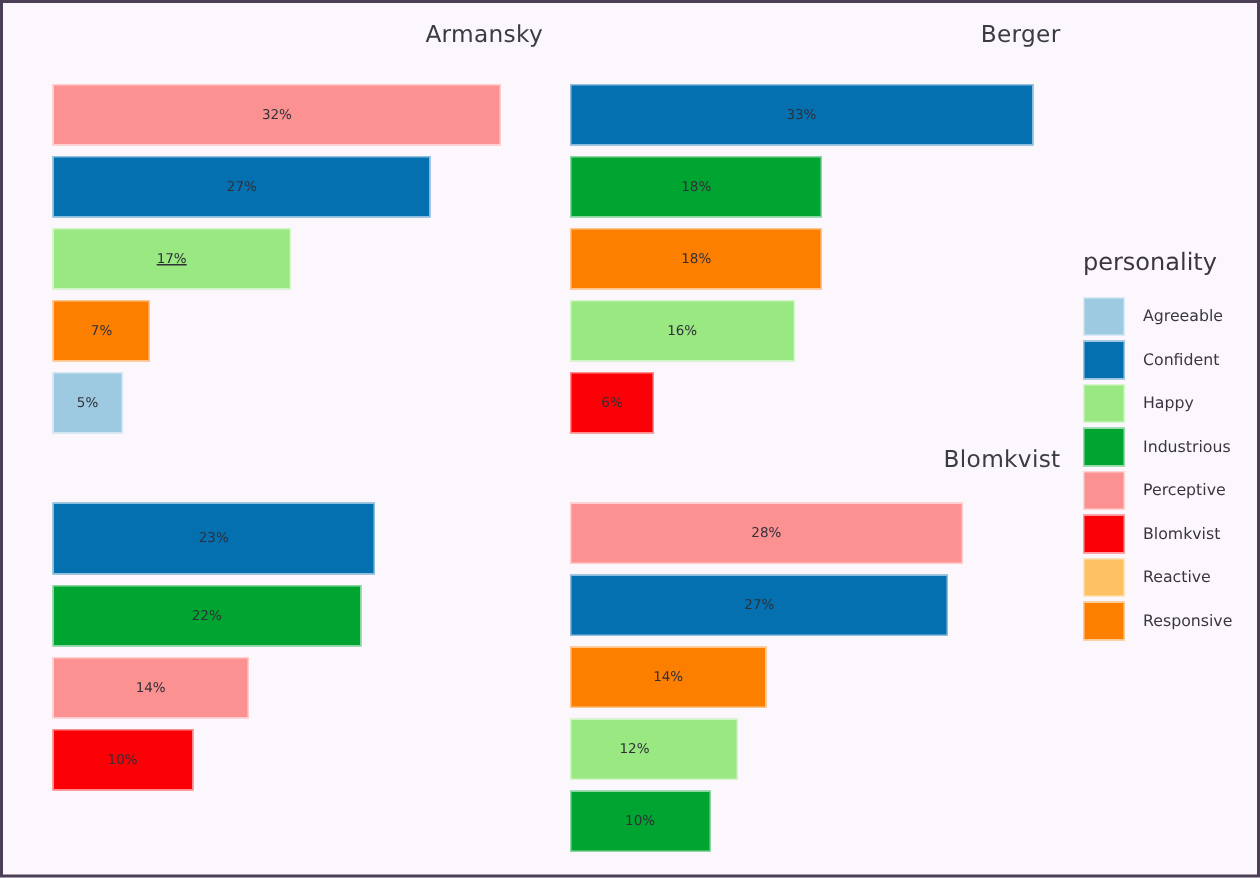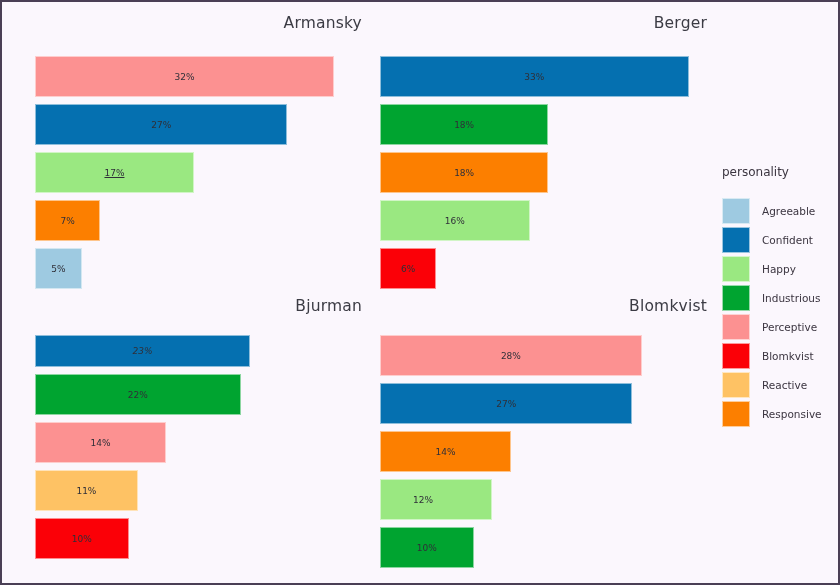--- a/index.html
+++ b/index.html
@@ -33,21 +33,21 @@
   }
   .bar-label{
     position:absolute;top:50%;transform:translate(-50%,-50%);
     font-size:9px;color:#2f2f38;
     white-space:nowrap;pointer-events:none;
   }
   
   #legend{position:absolute;}
   .legend-title{
     position:absolute;left:0;top:0;
-    font-size:12px;color:#3b3540;white-space:nowrap;
+    font-size:16px;color:#3b3540;white-space:nowrap;
   }
   .legend-item{position:absolute;left:0;height:26px;}
   .legend-swatch{
     position:absolute;left:0;top:0;width:28px;height:26px;
     border:1px solid rgba(255,255,255,.6);
     box-sizing:border-box;
   }
   .legend-label{
     position:absolute;left:40px;top:50%;transform:translateY(-50%);
     font-size:10.5px;color:#3b3540;white-space:nowrap;
@@ -104,37 +104,32 @@
           <div class="bar-label" style="left: 97.8px;">16%</div>
         </div>
         <div class="bar-row" style="height: 41px; margin-bottom: 7px;">
           <div class="bar" style="left: 23px; width: 56.1px; background: rgb(251, 0, 7);"></div>
           <div class="bar-label" style="left: 51.05px;">6%</div>
         </div>
       </div>
   </div>
 
   <div class="panel" style="left:10px;top:295px;width:350px;height:270px;">
-    <div class="panel-title">Bjurman</div>
     <div class="bars" style="top:38px;">
-        <div class="bar-row" style="height: 32px; margin-bottom: 7px; font-style: italic;">
+        <div class="bar-row" style="height: 48px; margin-bottom: 7px;">
           <div class="bar" style="left: 23px; width: 215.05px; background: rgb(5, 112, 176);"></div>
           <div class="bar-label" style="left: 130.525px;">23%</div>
         </div>
         <div class="bar-row" style="height: 41px; margin-bottom: 7px;">
           <div class="bar" style="left: 23px; width: 205.7px; background: rgb(0, 164, 48);"></div>
           <div class="bar-label" style="left: 125.85px;">22%</div>
         </div>
         <div class="bar-row" style="height: 41px; margin-bottom: 7px;">
           <div class="bar" style="left: 23px; width: 130.9px; background: rgb(252, 145, 145);"></div>
           <div class="bar-label" style="left: 88.45px;">14%</div>
-        </div>
-        <div class="bar-row" style="height: 41px; margin-bottom: 7px;">
-          <div class="bar" style="left: 23px; width: 102.85px; background: rgb(254, 194, 100);"></div>
-          <div class="bar-label" style="left: 74.425px;">11%</div>
         </div>
         <div class="bar-row" style="height: 41px; margin-bottom: 7px;">
           <div class="bar" style="left: 23px; width: 93.5px; background: rgb(251, 0, 7);"></div>
           <div class="bar-label" style="left: 69.75px;">10%</div>
         </div>
       </div>
   </div>
 
   <div class="panel" style="left:355px;top:295px;width:350px;height:270px;">
     <div class="panel-title">Blomkvist</div>

